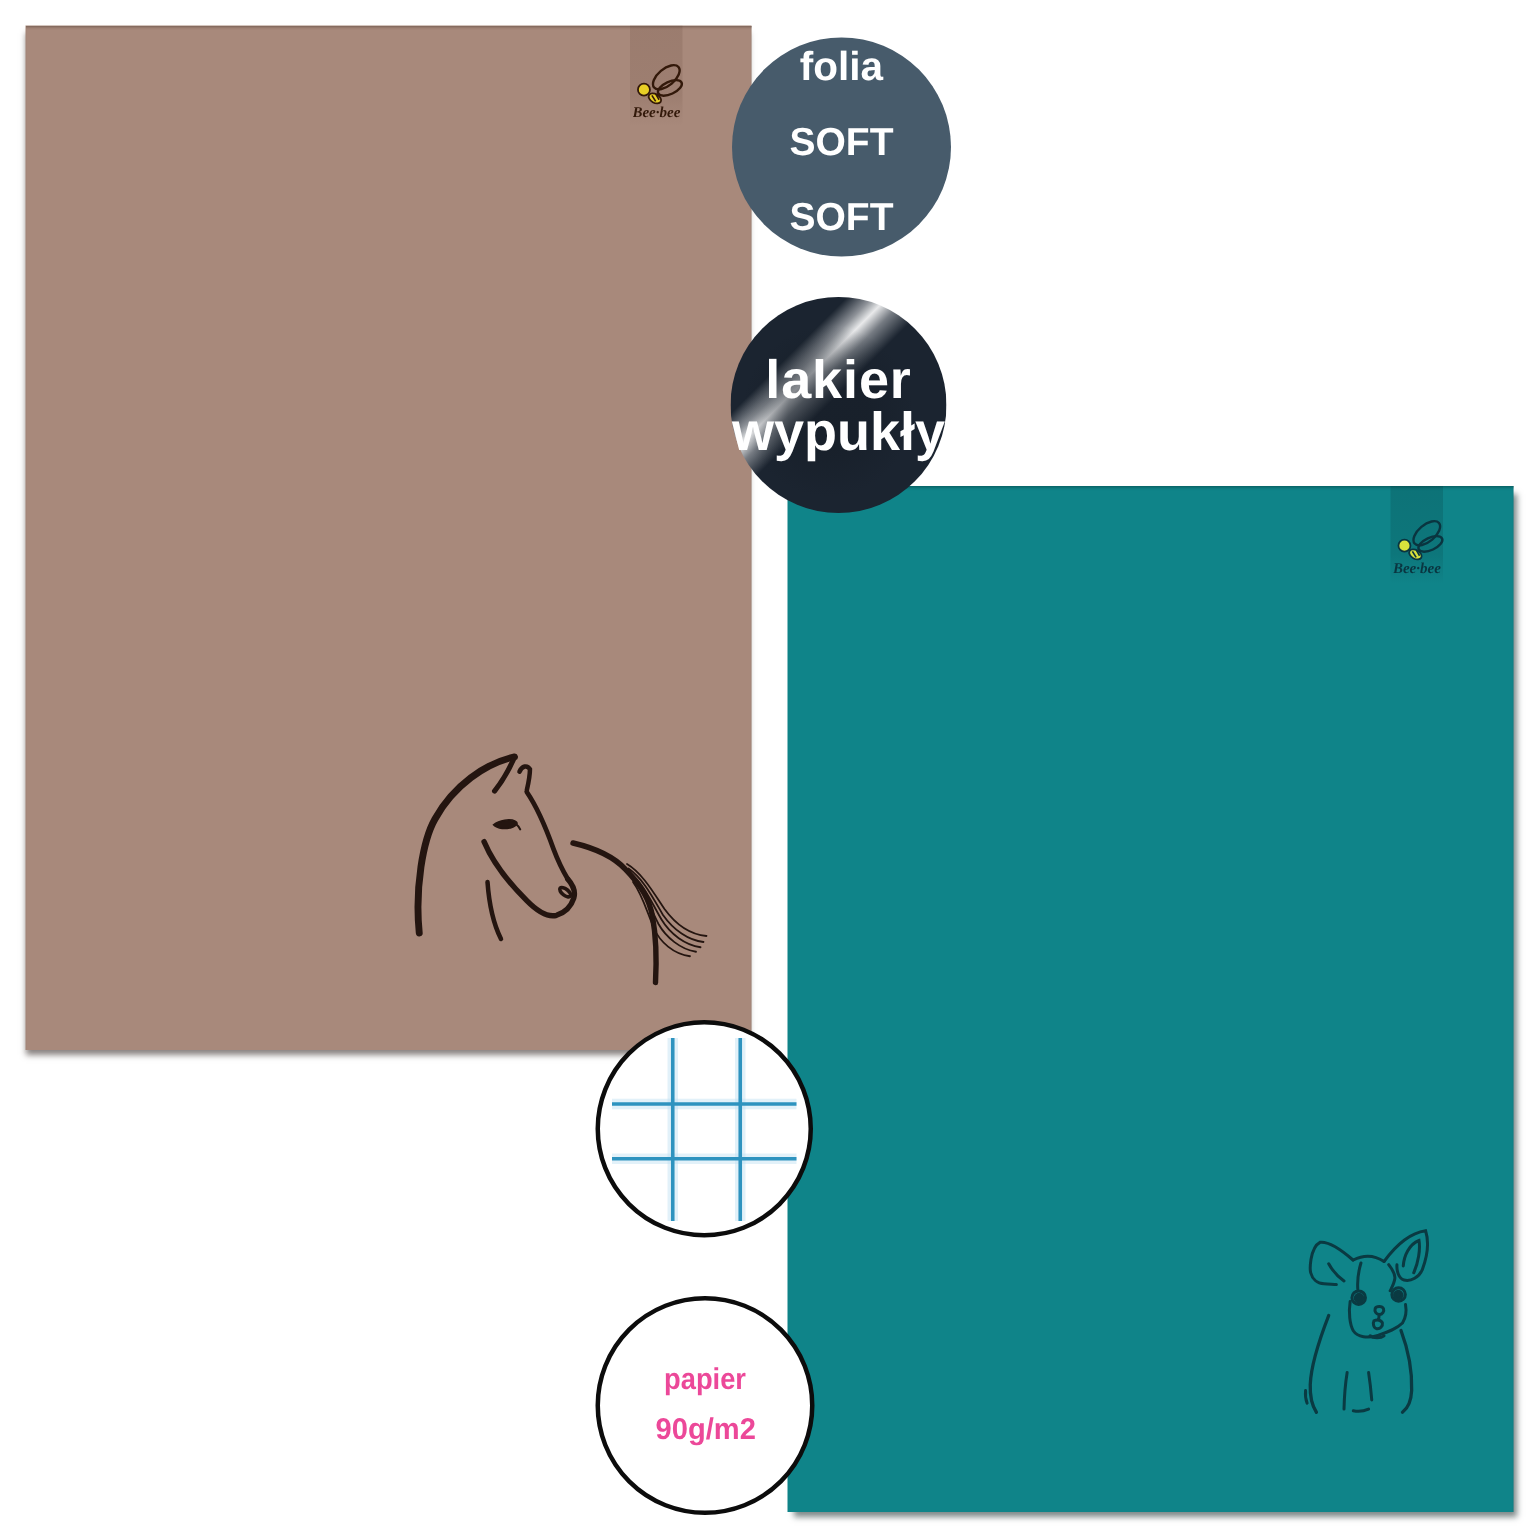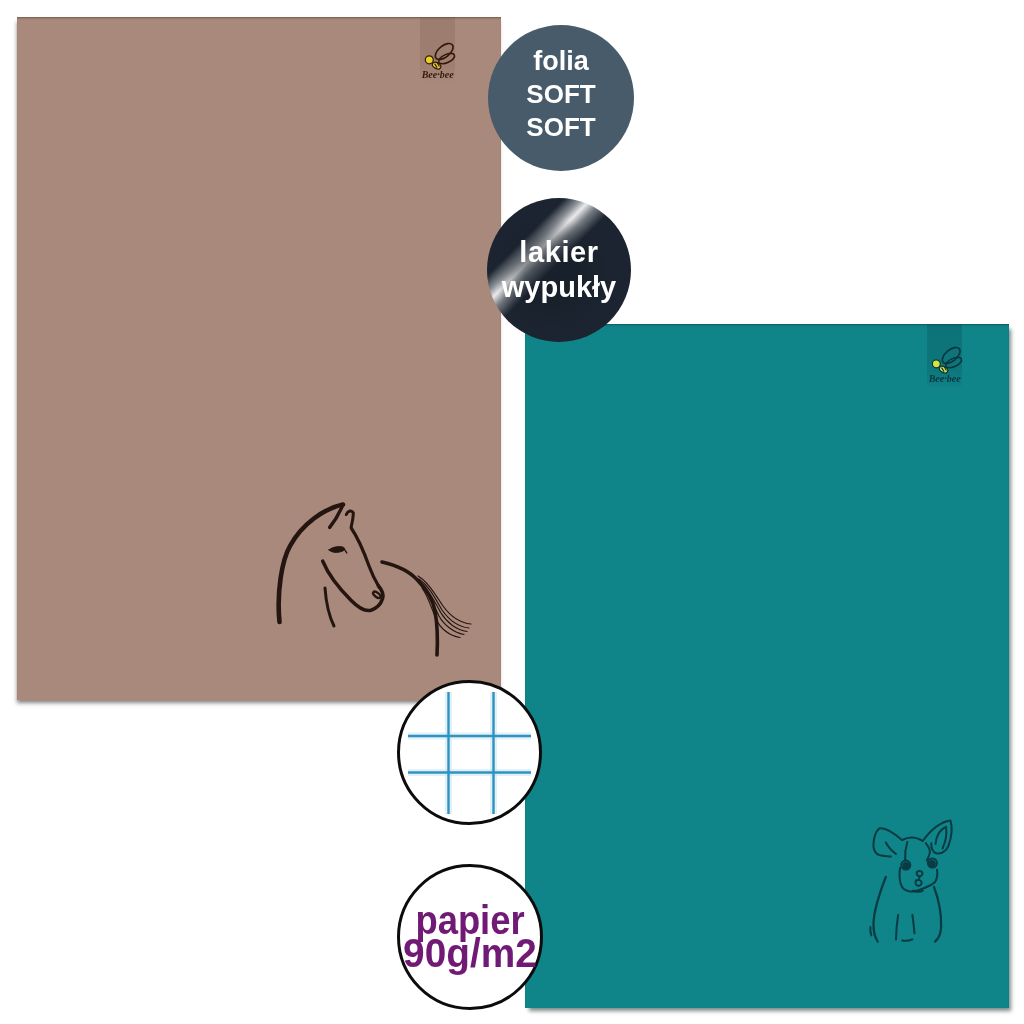--- a/index.html
+++ b/index.html
@@ -123,30 +123,30 @@
 
       <path d="M43.1,115 C41.8,123 41.2,131 41,139.4"></path>
 
       <path d="M57.4,115 C58.3,121 59,127 59.5,133.3"></path>
 
       <path d="M47.2,140.5 C50.5,141.2 54.2,140.8 57.4,139.4"></path>
     </g>
   </svg>
 </div>
 
-<div class="badge folia" style="left:488px;top:25px;width:146px;height:146px;background:#475b6b;color:#fff;font-weight:bold;font-size:26px;line-height:33px;padding-bottom:7px;box-sizing:content-box;height:139px;">
+<div class="badge folia" style="left:488px;top:25px;width:146px;height:146px;background:#475b6b;color:#fff;font-weight:bold;font-size:26px;line-height:33px;padding-bottom:7px;box-sizing:content-box;height:139px;gap:17px;">
 
   <span class="ln" style="font-size:27px;">folia</span>
 
   <span class="ln">SOFT</span>
 
   <span class="ln" style="letter-spacing:0px;">SOFT</span>
 </div>
 
-<div class="badge lakier" style="left:487px;top:198px;width:144px;height:144px;color:#fff;font-weight:bold;font-size:29px;line-height:35px;
+<div class="badge lakier" style="left:487px;top:198px;width:144px;height:144px;color:#fff;font-weight:bold;font-size:36px;line-height:35px;
   background:
     radial-gradient(circle at 45% 53%, rgba(21,28,37,.45) 0 24%, rgba(21,28,37,0) 52%),
     linear-gradient(135deg, rgba(255,255,255,0) 27%, rgba(255,255,255,.5) 33%, rgba(255,255,255,.9) 36.5%, rgba(255,255,255,.4) 41%, rgba(255,255,255,0) 47.5%),
     #1b2430;">
 
   <span class="ln" style="letter-spacing:0.6px;">lakier</span>
 
   <span class="ln">wypukły</span>
 </div>
 
@@ -161,18 +161,18 @@
     </g>
     <g stroke="#2e93bf" stroke-width="2.4">
       <line x1="48.5" y1="9" x2="48.5" y2="131"></line>
       <line x1="93.5" y1="9" x2="93.5" y2="131"></line>
       <line x1="8" y1="53" x2="131" y2="53"></line>
       <line x1="8" y1="89.5" x2="131" y2="89.5"></line>
     </g>
   </svg>
 </div>
 
-<div class="badge papier" style="left:397px;top:864px;width:140px;height:140px;background:#fff;border:3px solid #0c0c0c;color:#701a75;font-weight:bold;font-size:40px;line-height:33px;">
+<div class="badge papier" style="left:397px;top:864px;width:140px;height:140px;background:#fff;border:3px solid #0c0c0c;color:#ec4899;font-weight:bold;font-size:20px;line-height:33px;">
 
   <span class="ln" style="transform:scaleX(0.91);">papier</span>
 
   <span class="ln" style="transform:scaleX(0.97);">90g/m2</span>
 </div>
 
 </body></html>

